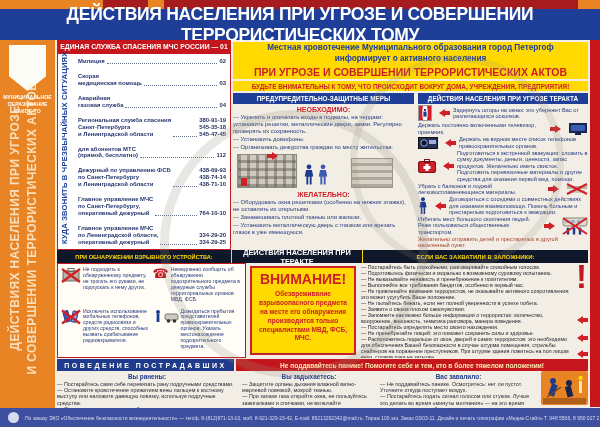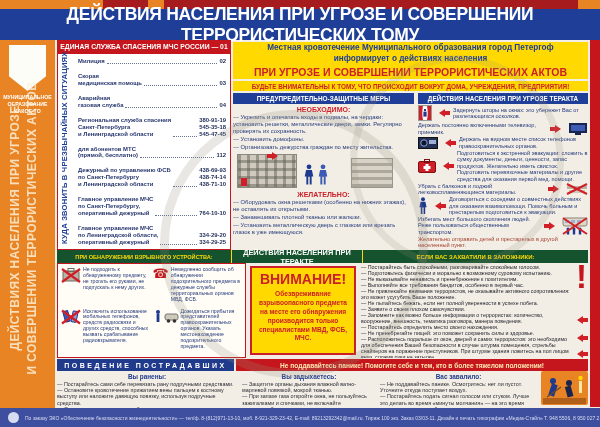--- a/index.html
+++ b/index.html
@@ -78,21 +78,21 @@
   .titem.red .t{color:#a8402f;}
   .icf{flex:none;display:flex;align-items:center;}
 
   
   .arrow{display:flex;align-items:center;flex:none;}
   .arrow .bar{width:5px;height:4px;background:#d01f26;}
   .triL{width:0;height:0;border:4px solid transparent;border-right:6px solid #d01f26;}
   .triR{width:0;height:0;border:4px solid transparent;border-left:6px solid #d01f26;}
 
   
-  .midstrip{left:57px;top:250px;width:531px;height:13px;background:#14532d;display:flex;}
+  .midstrip{left:57px;top:250px;width:531px;height:13px;background:#0f172a;display:flex;}
   .mc{display:flex;align-items:center;justify-content:center;font-weight:bold;text-align:center;}
   .mc1{width:174px;color:#ffd900;font-size:5.6px;}
   .mc2{width:130px;color:#fff;font-size:7.4px;border-left:1px solid #ffd900;border-right:1px solid #ffd900;}
   .mc3{flex:1;color:#ffd900;font-size:6px;}
 
   
   .bombbox{left:57px;top:263px;width:189px;height:95px;background:#fffdf6;border:1px solid #c4161c;
            box-sizing:border-box;display:grid;grid-template-columns:1fr 1fr;gap:2px;padding:3px;overflow:hidden;}
   .bitem{display:flex;gap:2px;font-size:5.2px;color:#253a7d;line-height:1.14;overflow:hidden;}
   .bico{flex:none;}
@@ -223,21 +223,21 @@
 оперативный дежурный</span>
         <span class="dots"></span>
         <span class="num">334-29-20
 334-29-25</span>
       </div>
       </div>
   </div>
 
   <div class="abs adminbox">
     <div class="a12">Местная кровотечение Муниципального образования город Петергоф</div>
-    <div class="a12">информирует о действиях населения</div>
+    <div class="a12">информирует о активного населения</div>
     <div class="a3">ПРИ УГРОЗЕ И СОВЕРШЕНИИ ТЕРРОРИСТИЧЕСКИХ АКТОВ</div>
   </div>
   <div class="abs warnstrip ctr">БУДЬТЕ ВНИМАТЕЛЬНЫ К ТОМУ, ЧТО ПРОИСХОДИТ ВОКРУГ ДОМА, УЧРЕЖДЕНИЯ, ПРЕДПРИЯТИЯ!</div>
 
   <div class="abs bluehead hprev ctr">ПРЕДУПРЕДИТЕЛЬНО-ЗАЩИТНЫЕ МЕРЫ</div>
   <div class="abs bluehead hthreat ctr">ДЕЙСТВИЯ НАСЕЛЕНИЯ ПРИ УГРОЗЕ ТЕРАКТА</div>
 
   <div class="abs preventcol">
     <div class="rlabel">НЕОБХОДИМО:</div>
     <div>

